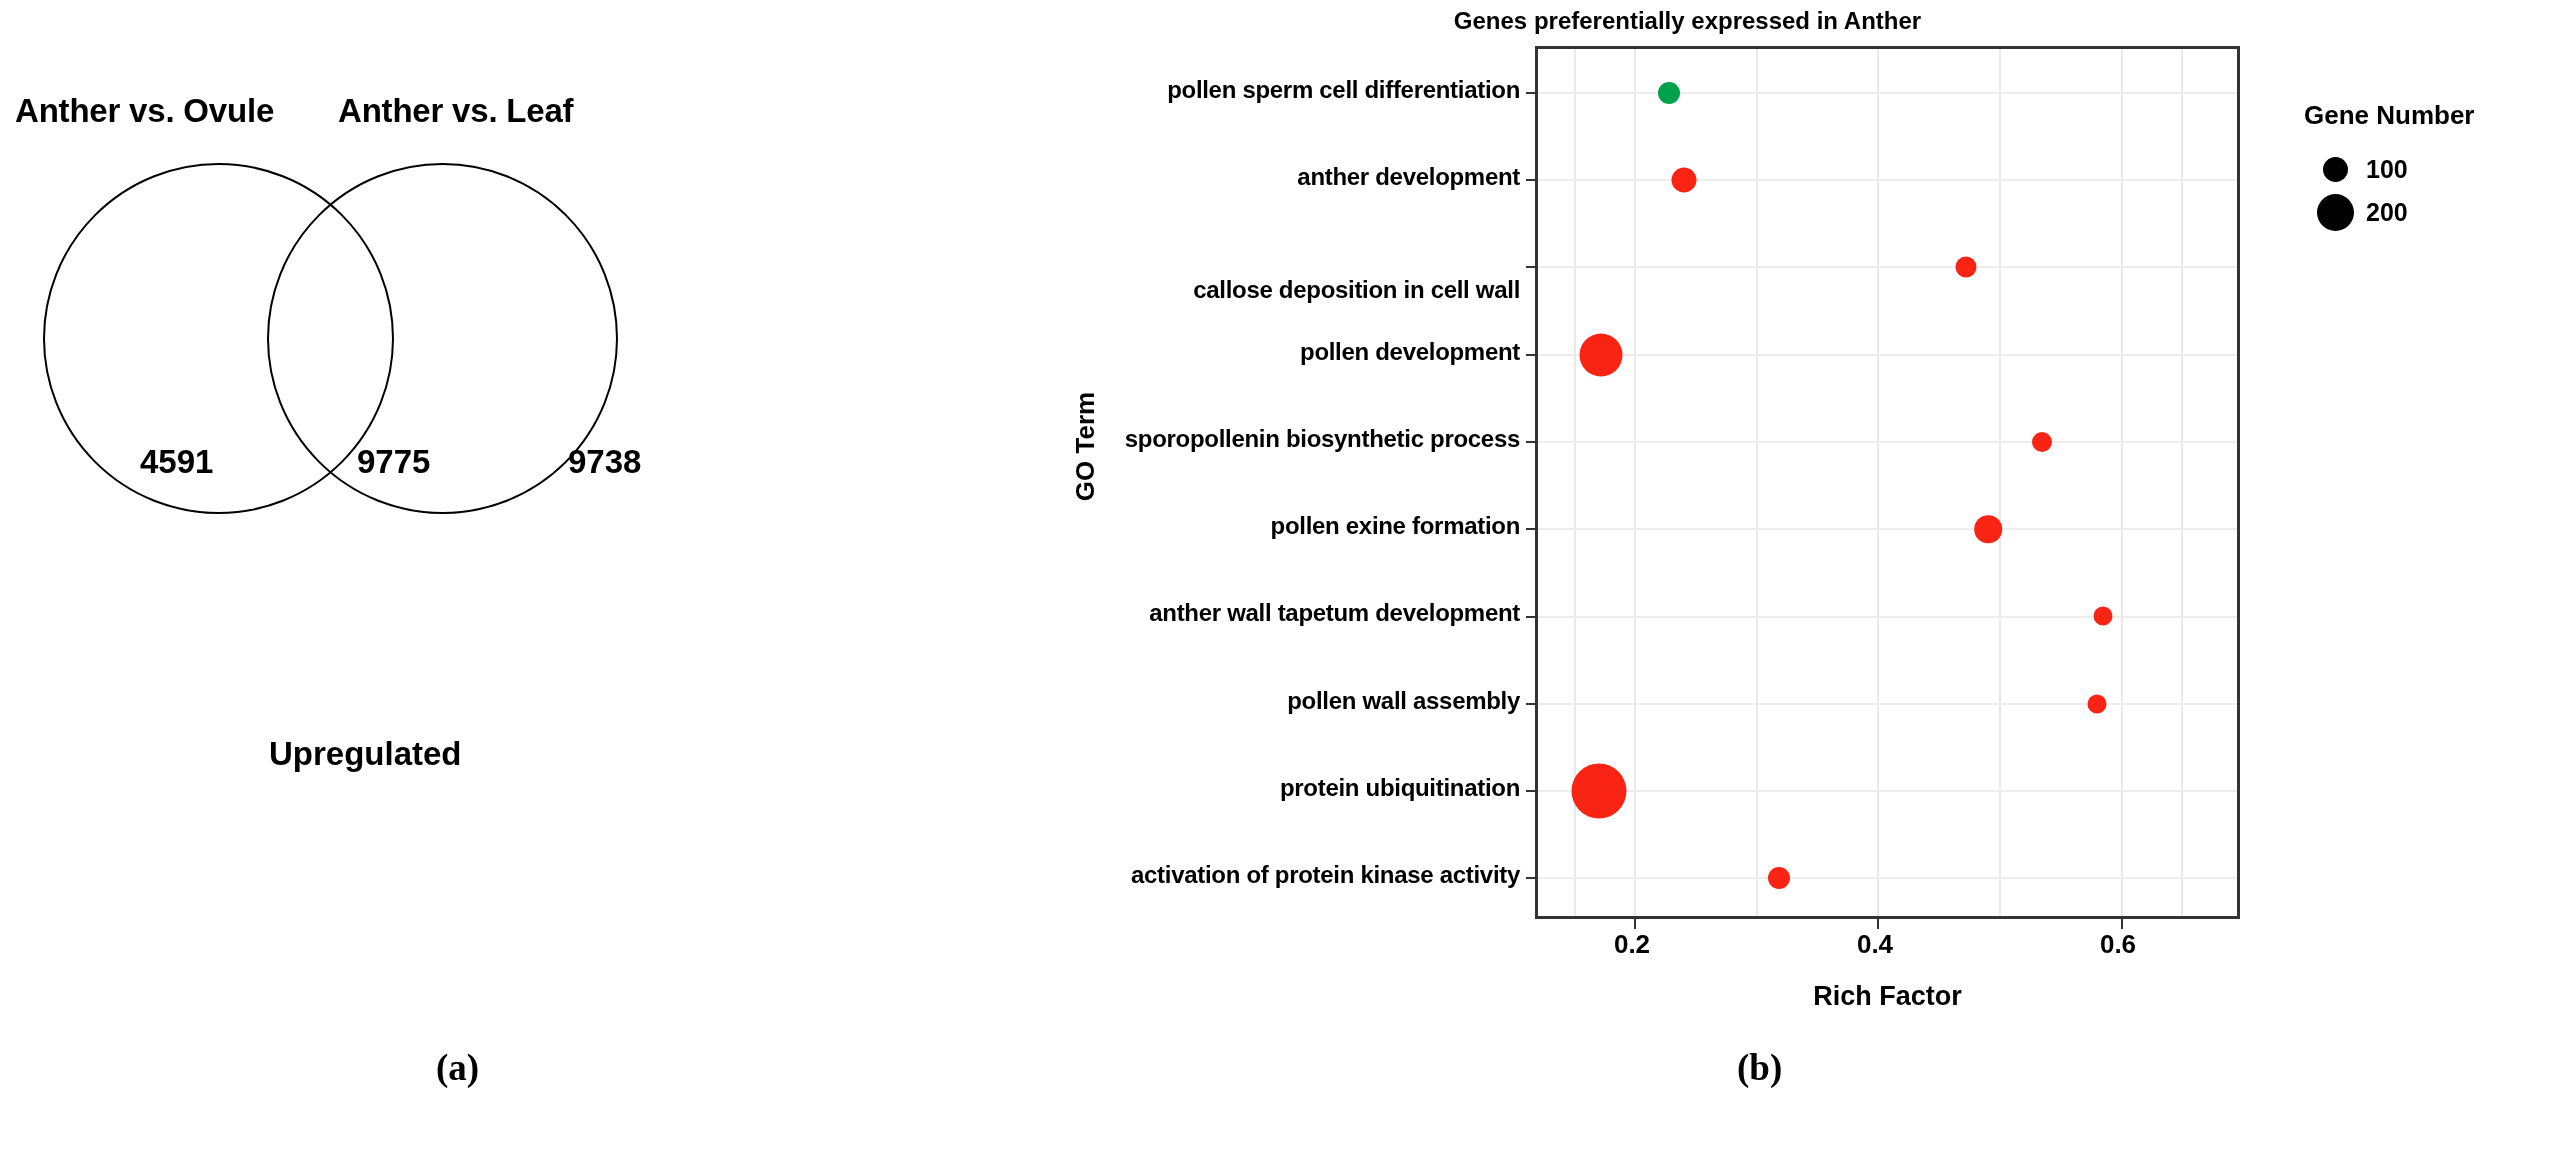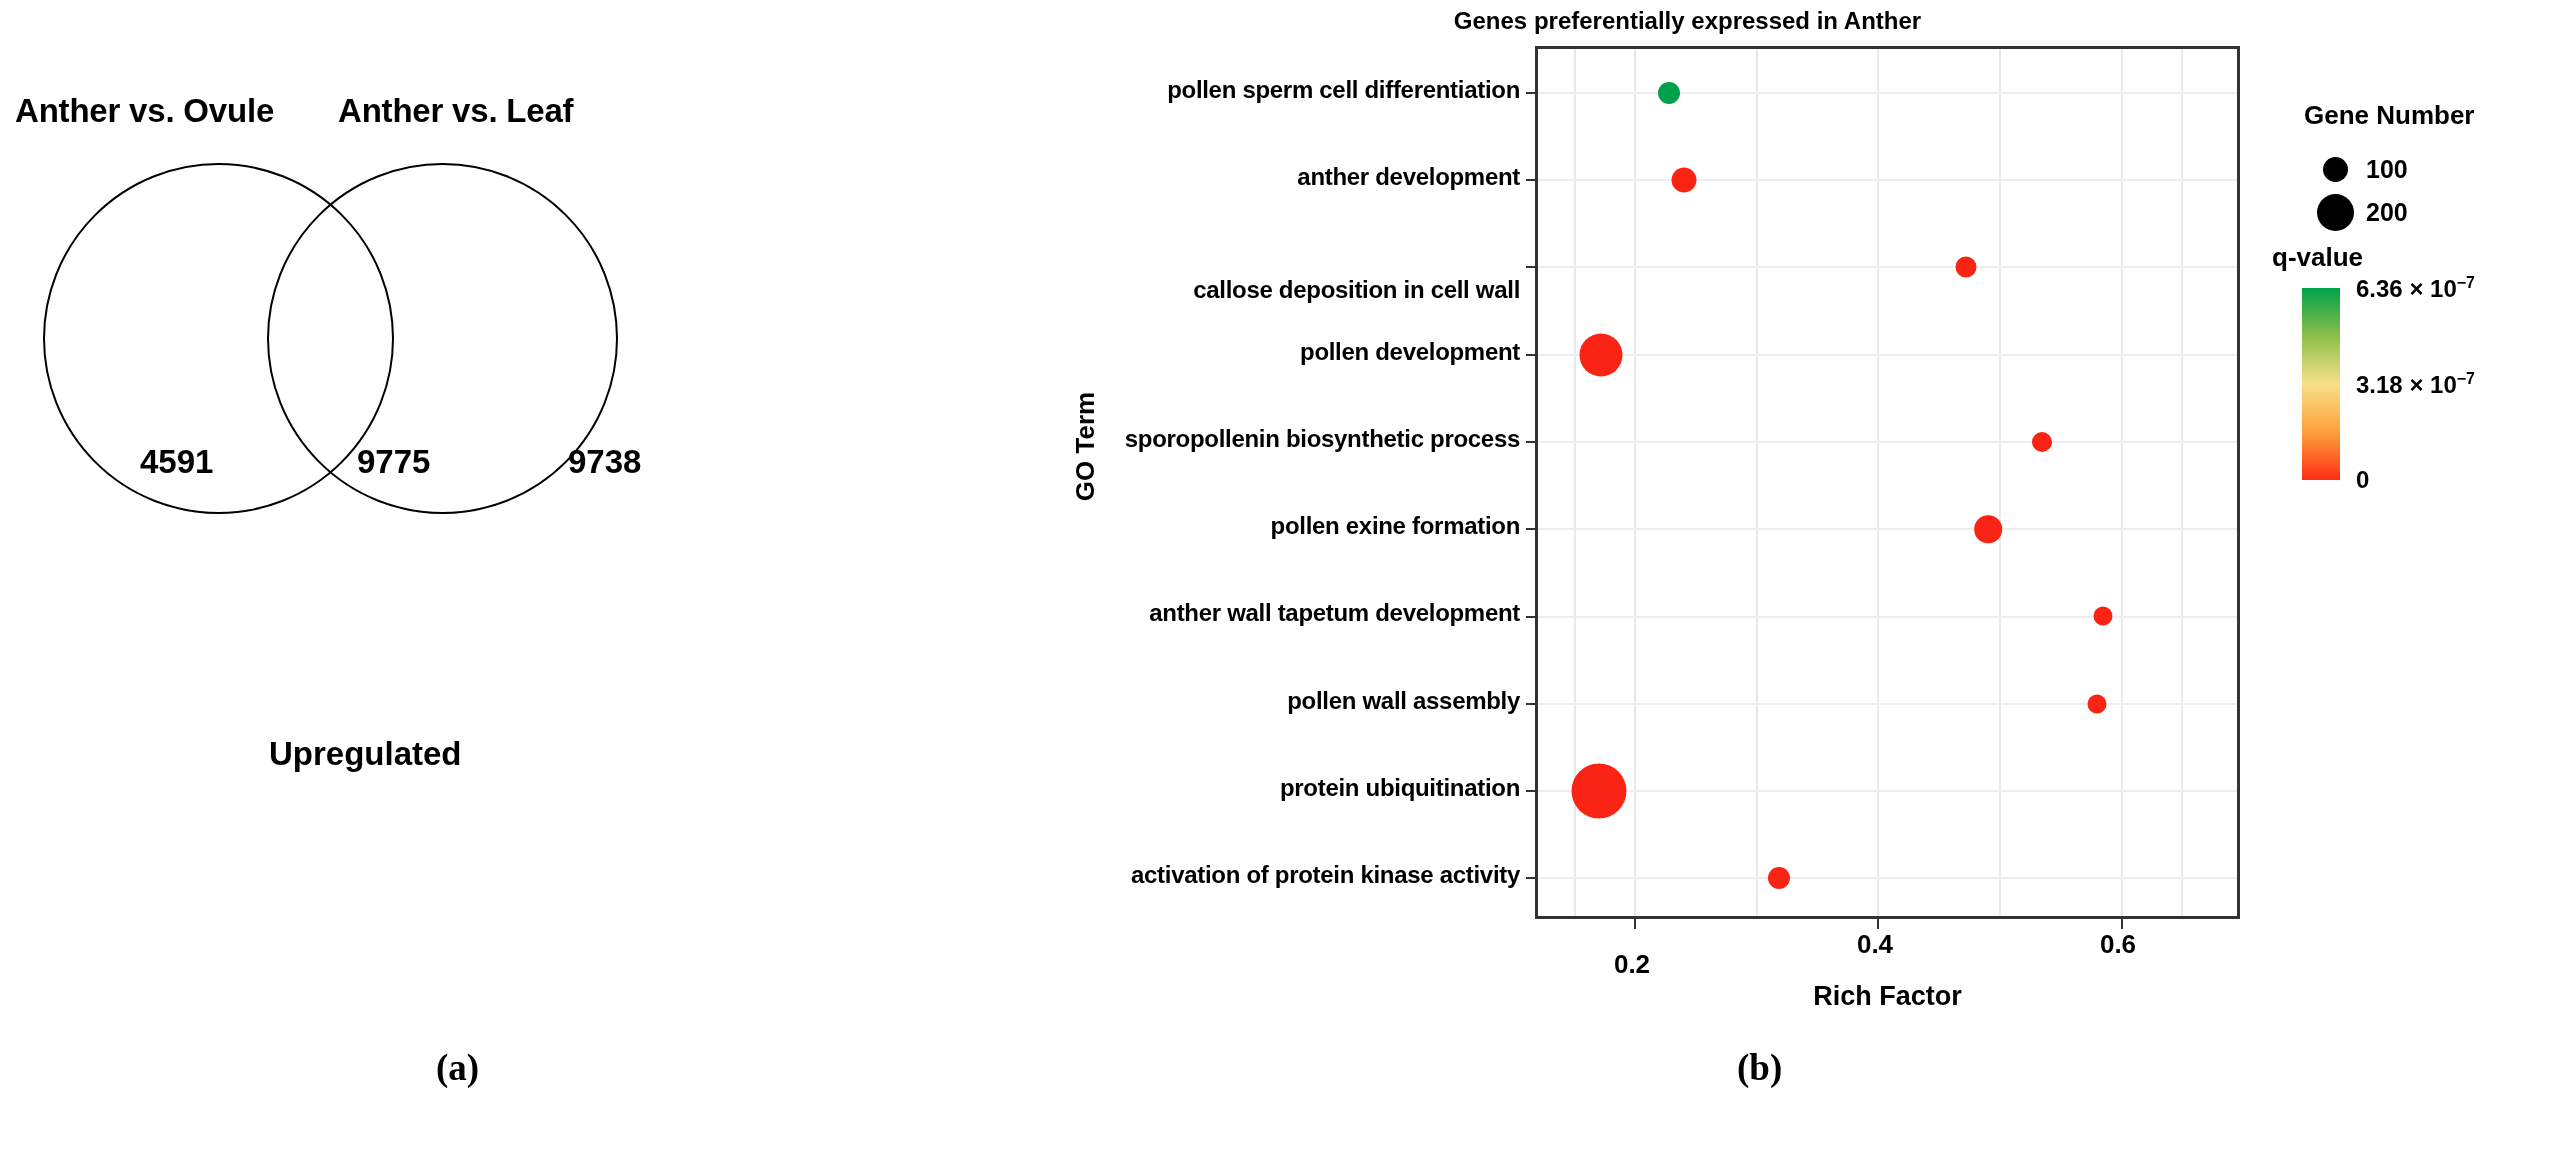--- a/index.html
+++ b/index.html
@@ -320,21 +320,21 @@
       <div class="bubble" title="pollen development" style="left: 63px; top: 306px; width: 43px; height: 43px; background: rgb(250, 36, 20);"></div>
       <div class="bubble" title="sporopollenin biosynthetic process" style="left: 504px; top: 393px; width: 20px; height: 20px; background: rgb(250, 36, 20);"></div>
       <div class="bubble" title="pollen exine formation" style="left: 450px; top: 480px; width: 27.6px; height: 27.6px; background: rgb(250, 36, 20);"></div>
       <div class="bubble" title="anther wall tapetum development" style="left: 565px; top: 567px; width: 19px; height: 19px; background: rgb(250, 36, 20);"></div>
       <div class="bubble" title="pollen wall assembly" style="left: 559px; top: 655px; width: 19px; height: 19px; background: rgb(250, 36, 20);"></div>
       <div class="bubble" title="protein ubiquitination" style="left: 61px; top: 742px; width: 55px; height: 55px; background: rgb(250, 36, 20);"></div>
       <div class="bubble" title="activation of protein kinase activity" style="left: 241px; top: 829px; width: 22px; height: 22px; background: rgb(250, 36, 20);"></div>
     </div>
 
   <div id="x-tick-labels">
-      <div class="x-tick-label" style="left: 546px; margin-top: 20px;">0.2</div>
+      <div class="x-tick-label" style="left: 546px;">0.2</div>
       <div class="x-tick-label" style="left: 789px;">0.4</div>
       <div class="x-tick-label" style="left: 1032px;">0.6</div>
     </div>
 
   <div id="x-axis-title">Rich Factor</div>
 
   <div id="legend-size">
     <div id="legend-size-title">Gene Number</div>
     <div id="legend-size-rows">
         <div class="legend-size-row">
@@ -345,25 +345,16 @@
         </div>
         <div class="legend-size-row">
           <div class="legend-size-dot-wrap">
             <div class="legend-size-dot" style="width: 37px; height: 37px;"></div>
           </div>
           <div class="legend-size-label">200</div>
         </div>
       </div>
   </div>
 
-  <div id="legend-color">
-    <div id="legend-color-title">q-value</div>
-    <div id="colorbar-wrap">
-      <div id="colorbar" style="background: linear-gradient(rgb(0, 161, 75), rgb(141, 191, 74), rgb(247, 224, 138), rgb(252, 161, 58), rgb(255, 45, 22));"></div>
-    <div class="colorbar-tick-label" style="top: 0px;">6.36 × 10<sup>−7</sup></div>
-        <div class="colorbar-tick-label" style="top: 96px;">3.18 × 10<sup>−7</sup></div>
-        <div class="colorbar-tick-label" style="top: 192px;">0</div>
-      </div>
-  </div>
 </div>
 
 <div class="panel-label" id="panel-label-b">(b)</div>
 
 
 </body></html>

